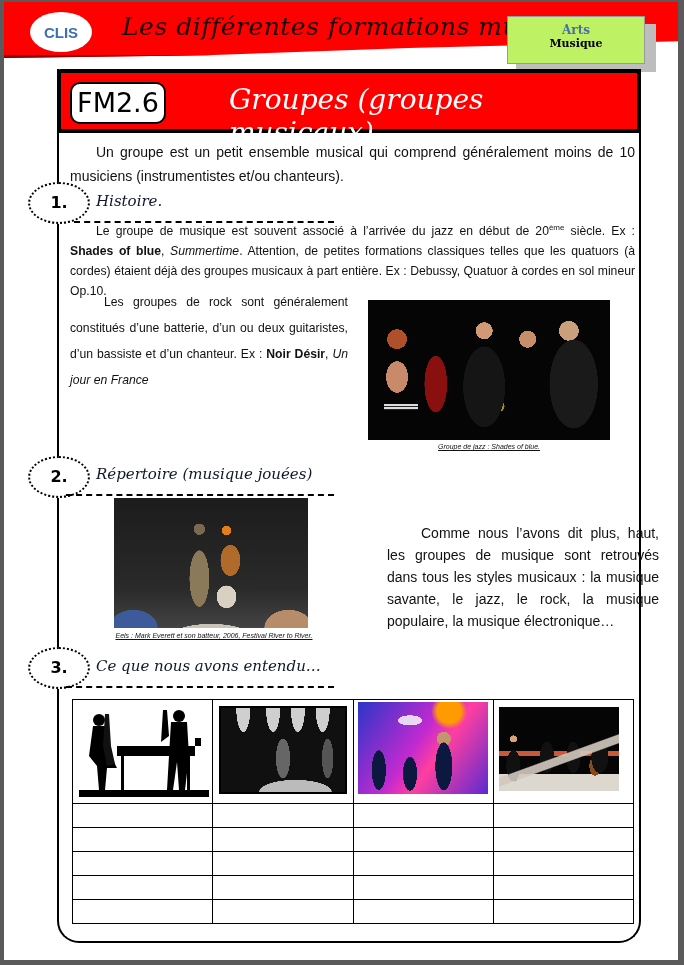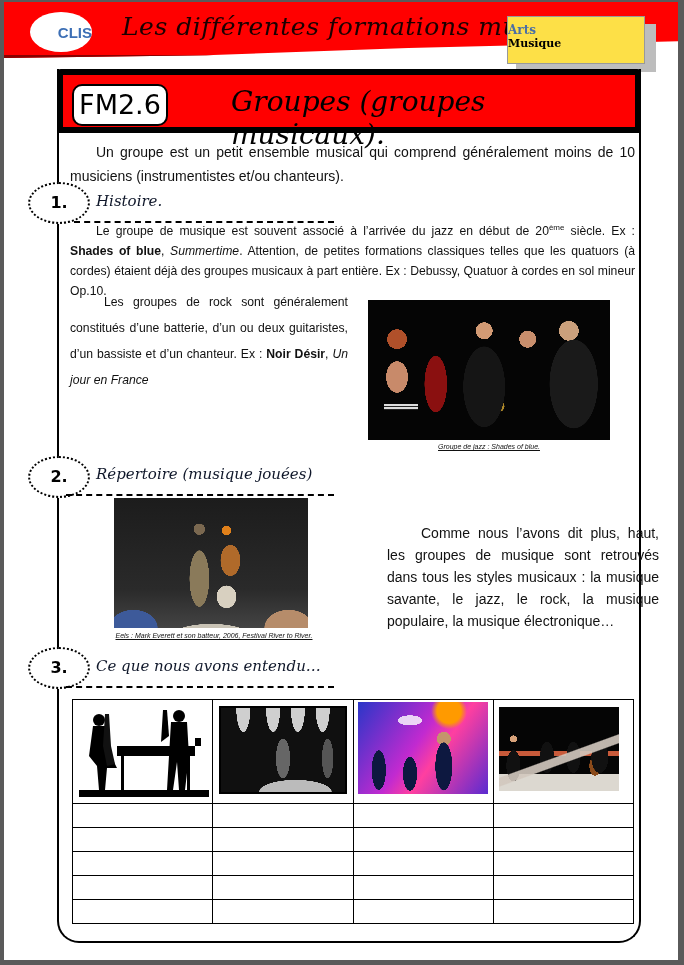--- a/index.html
+++ b/index.html
@@ -14,63 +14,63 @@
     
     .banner {
       position: absolute; left: 0; top: 0; width: 674px; height: 56px;
       background: #ff0000;
       border-bottom: 3px solid #8a0000;
       clip-path: polygon(0 0, 100% 0, 100% 70%, 60% 82%, 30% 95%, 0 100%);
     }
     .clis-oval {
       position: absolute; left: 26px; top: 10px; width: 62px; height: 40px;
       background: #fff; border-radius: 50%;
-      display: flex; align-items: center; justify-content: flex-end;
+      display: flex; align-items: center; justify-content: center;
       color: #3d6fb5; font-weight: bold; font-size: 15px;
       font-family: "Liberation Sans", sans-serif;
     }
     .banner-title {
       position: absolute; left: 118px; top: 10px;
       font-family: "DejaVu Serif", serif; font-style: italic;
       font-size: 25px; color: #1a0000; letter-spacing: 0.5px;
       font-weight: normal;
     }
     .subject-shadow {
       position: absolute; left: 512px; top: 22px; width: 140px; height: 48px;
       background: #bdbdbd;
     }
     .subject-card {
       position: absolute; left: 503px; top: 14px; width: 138px; height: 48px;
-      background: #fde047; border: 1px solid #999;
-      font-family: "DejaVu Serif", serif; font-weight: bold;
+      background: #bef264; border: 1px solid #999;
+      text-align: center; font-family: "DejaVu Serif", serif; font-weight: bold;
     }
     .subject-card .l1 { color: #4a6fa5; font-size: 12px; margin-top: 7px; line-height: 13px; }
     .subject-card .l2 { color: #000; font-size: 11px; line-height: 14px; }
 
     
     .card {
       position: absolute; left: 53px; top: 67px; width: 584px; height: 874px;
       border: 2px solid #000; border-radius: 0 0 22px 22px;
       border-top: none;
     }
     .card-head {
       position: absolute; left: 53px; top: 67px; width: 584px; height: 64px;
-      background: #ff0000; border: 6px solid #000000;
+      background: #ff0000; border: 4px solid #000000;
       border-radius: 4px 4px 0 0;
     }
     .code-box {
       position: absolute; left: 9px; top: 9px; width: 96px; height: 42px;
       background: #fff; border: 2px solid #000; border-radius: 10px;
       font-size: 27px; color: #000; text-align: center; line-height: 38px;
       font-family: "DejaVu Sans", sans-serif;
     }
     .card-title {
       position: absolute; left: 168px; top: 10px;
       font-family: "DejaVu Serif", serif; font-style: italic;
-      font-size: 28px; color: #000000;
+      font-size: 28px; color: #ffffff;
     }
 
     .txt { font-family: "Liberation Sans", sans-serif; color: #111; }
     .intro {
       position: absolute; left: 66px; top: 138px; width: 565px;
       font-size: 14px; line-height: 24px; text-indent: 26px; text-align: justify;
     }
 
     .badge {
       position: absolute; width: 62px; height: 42px;

